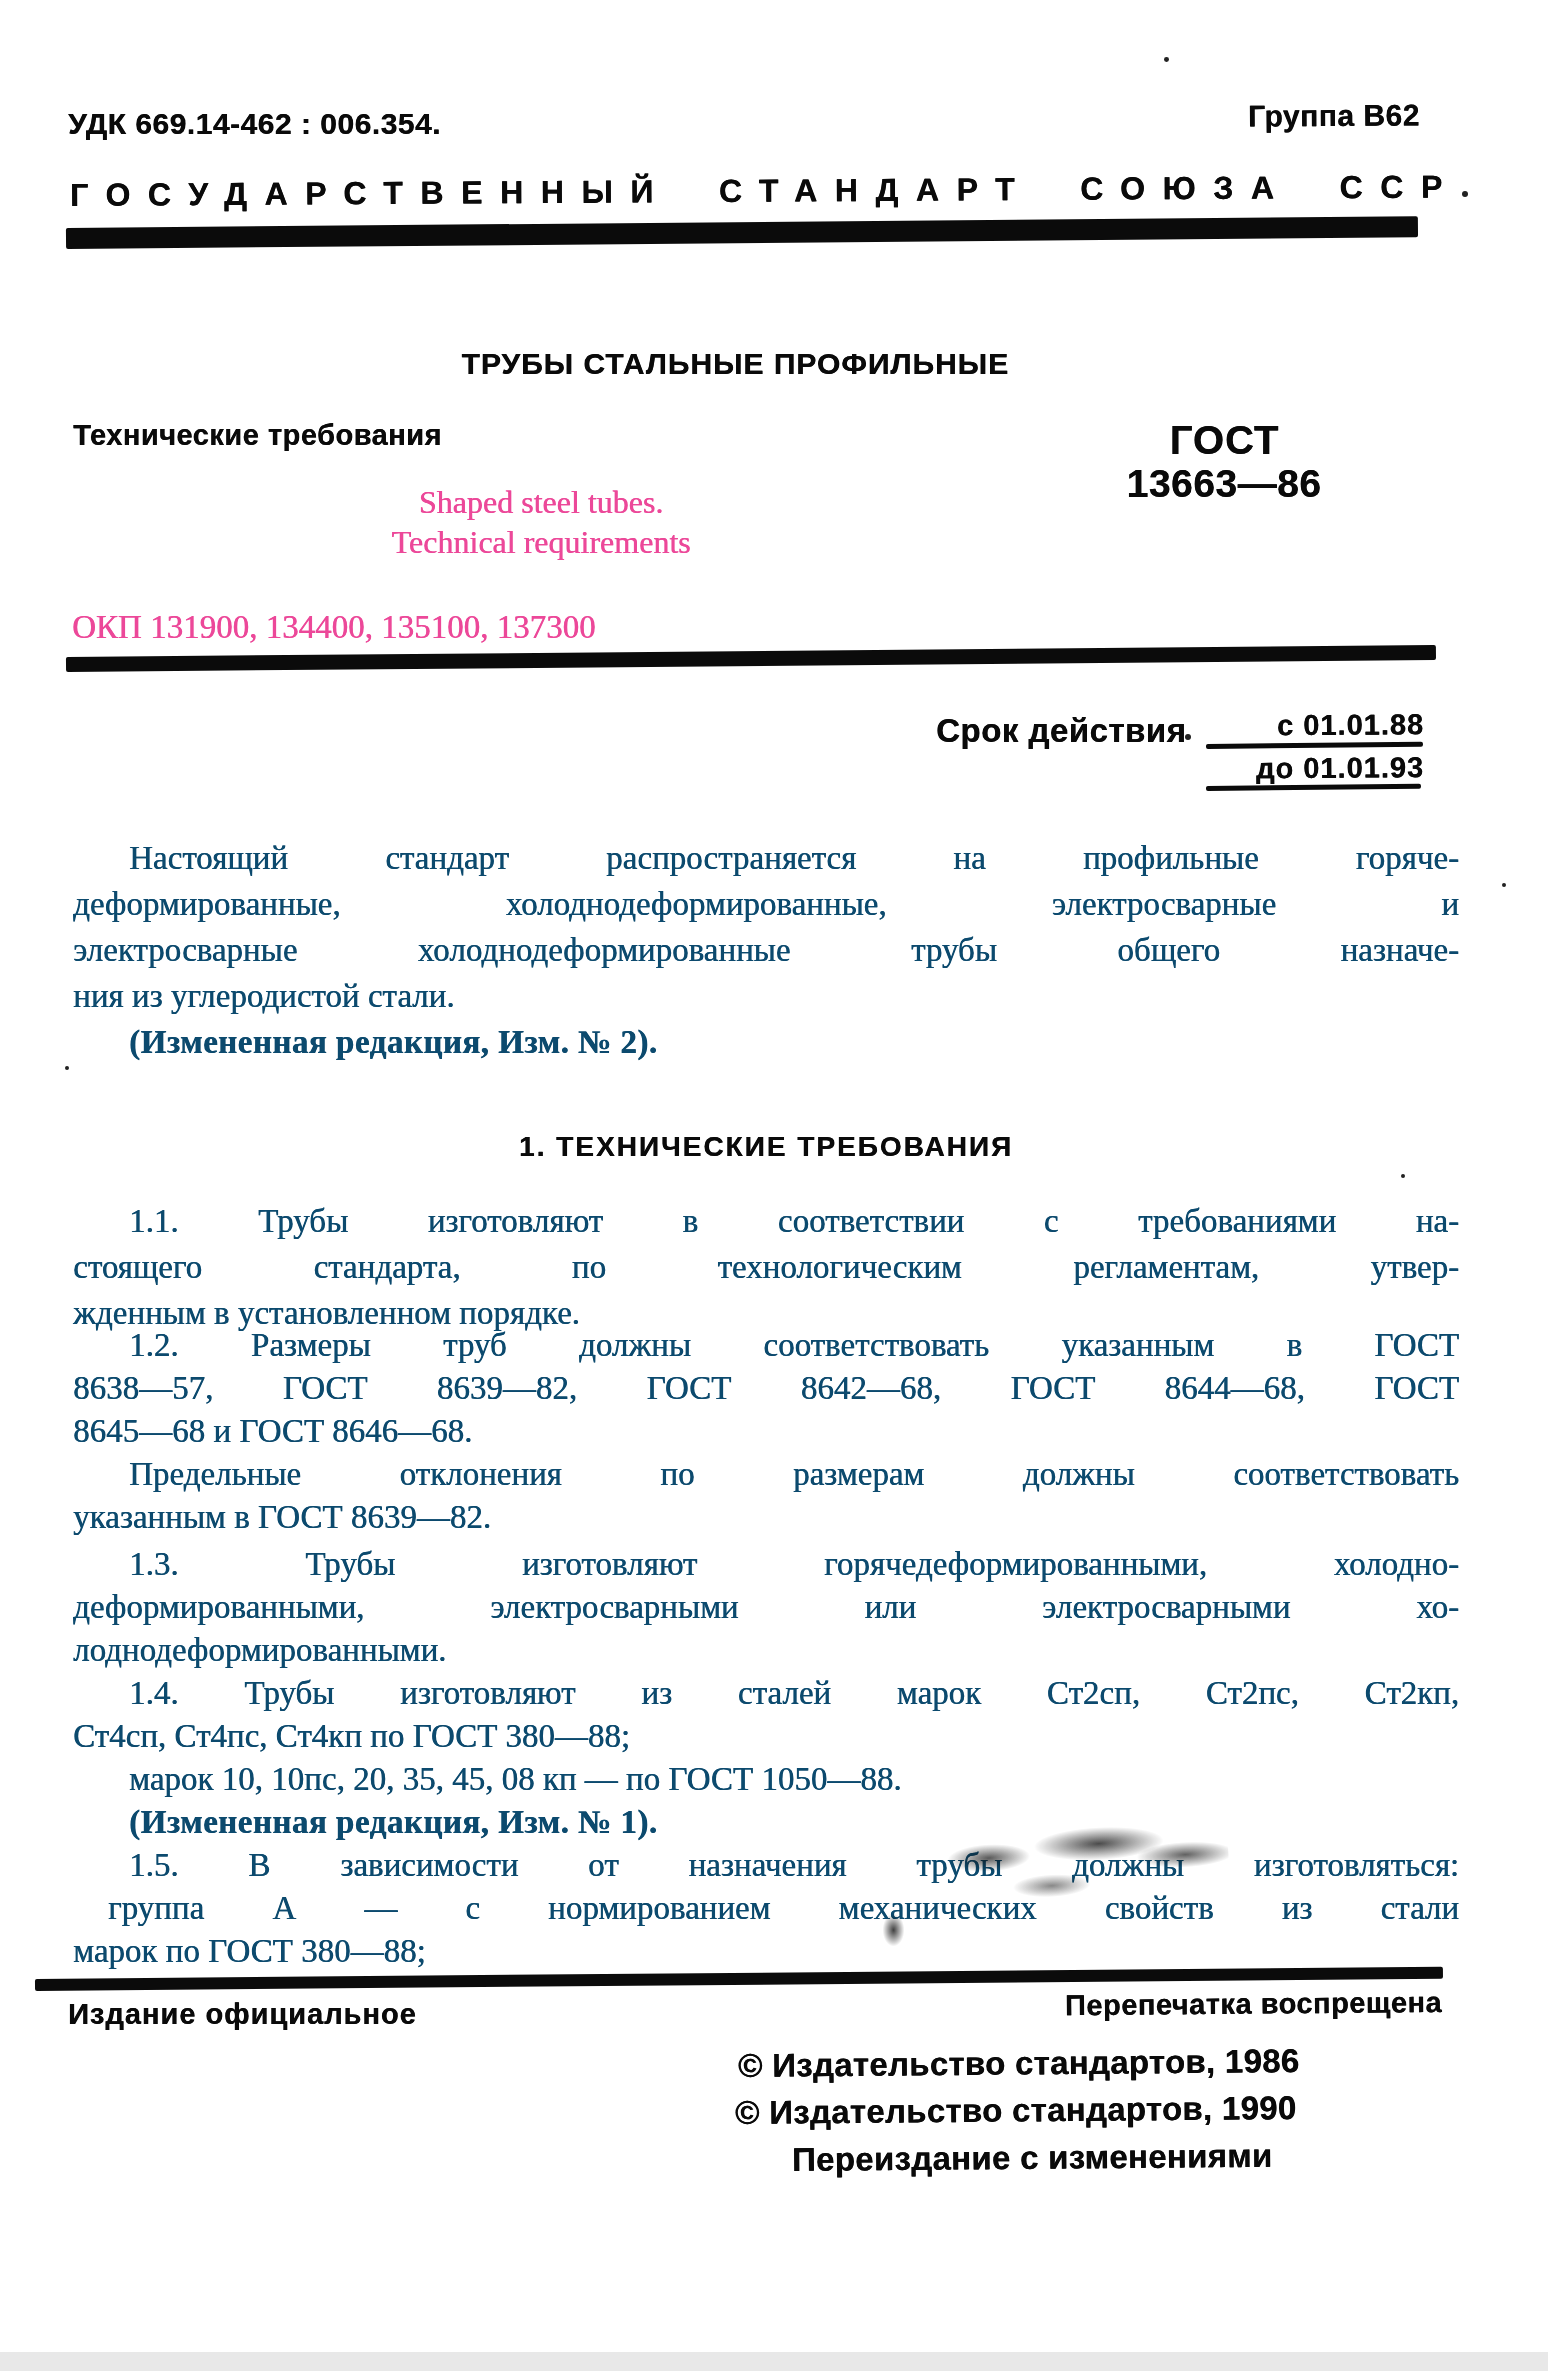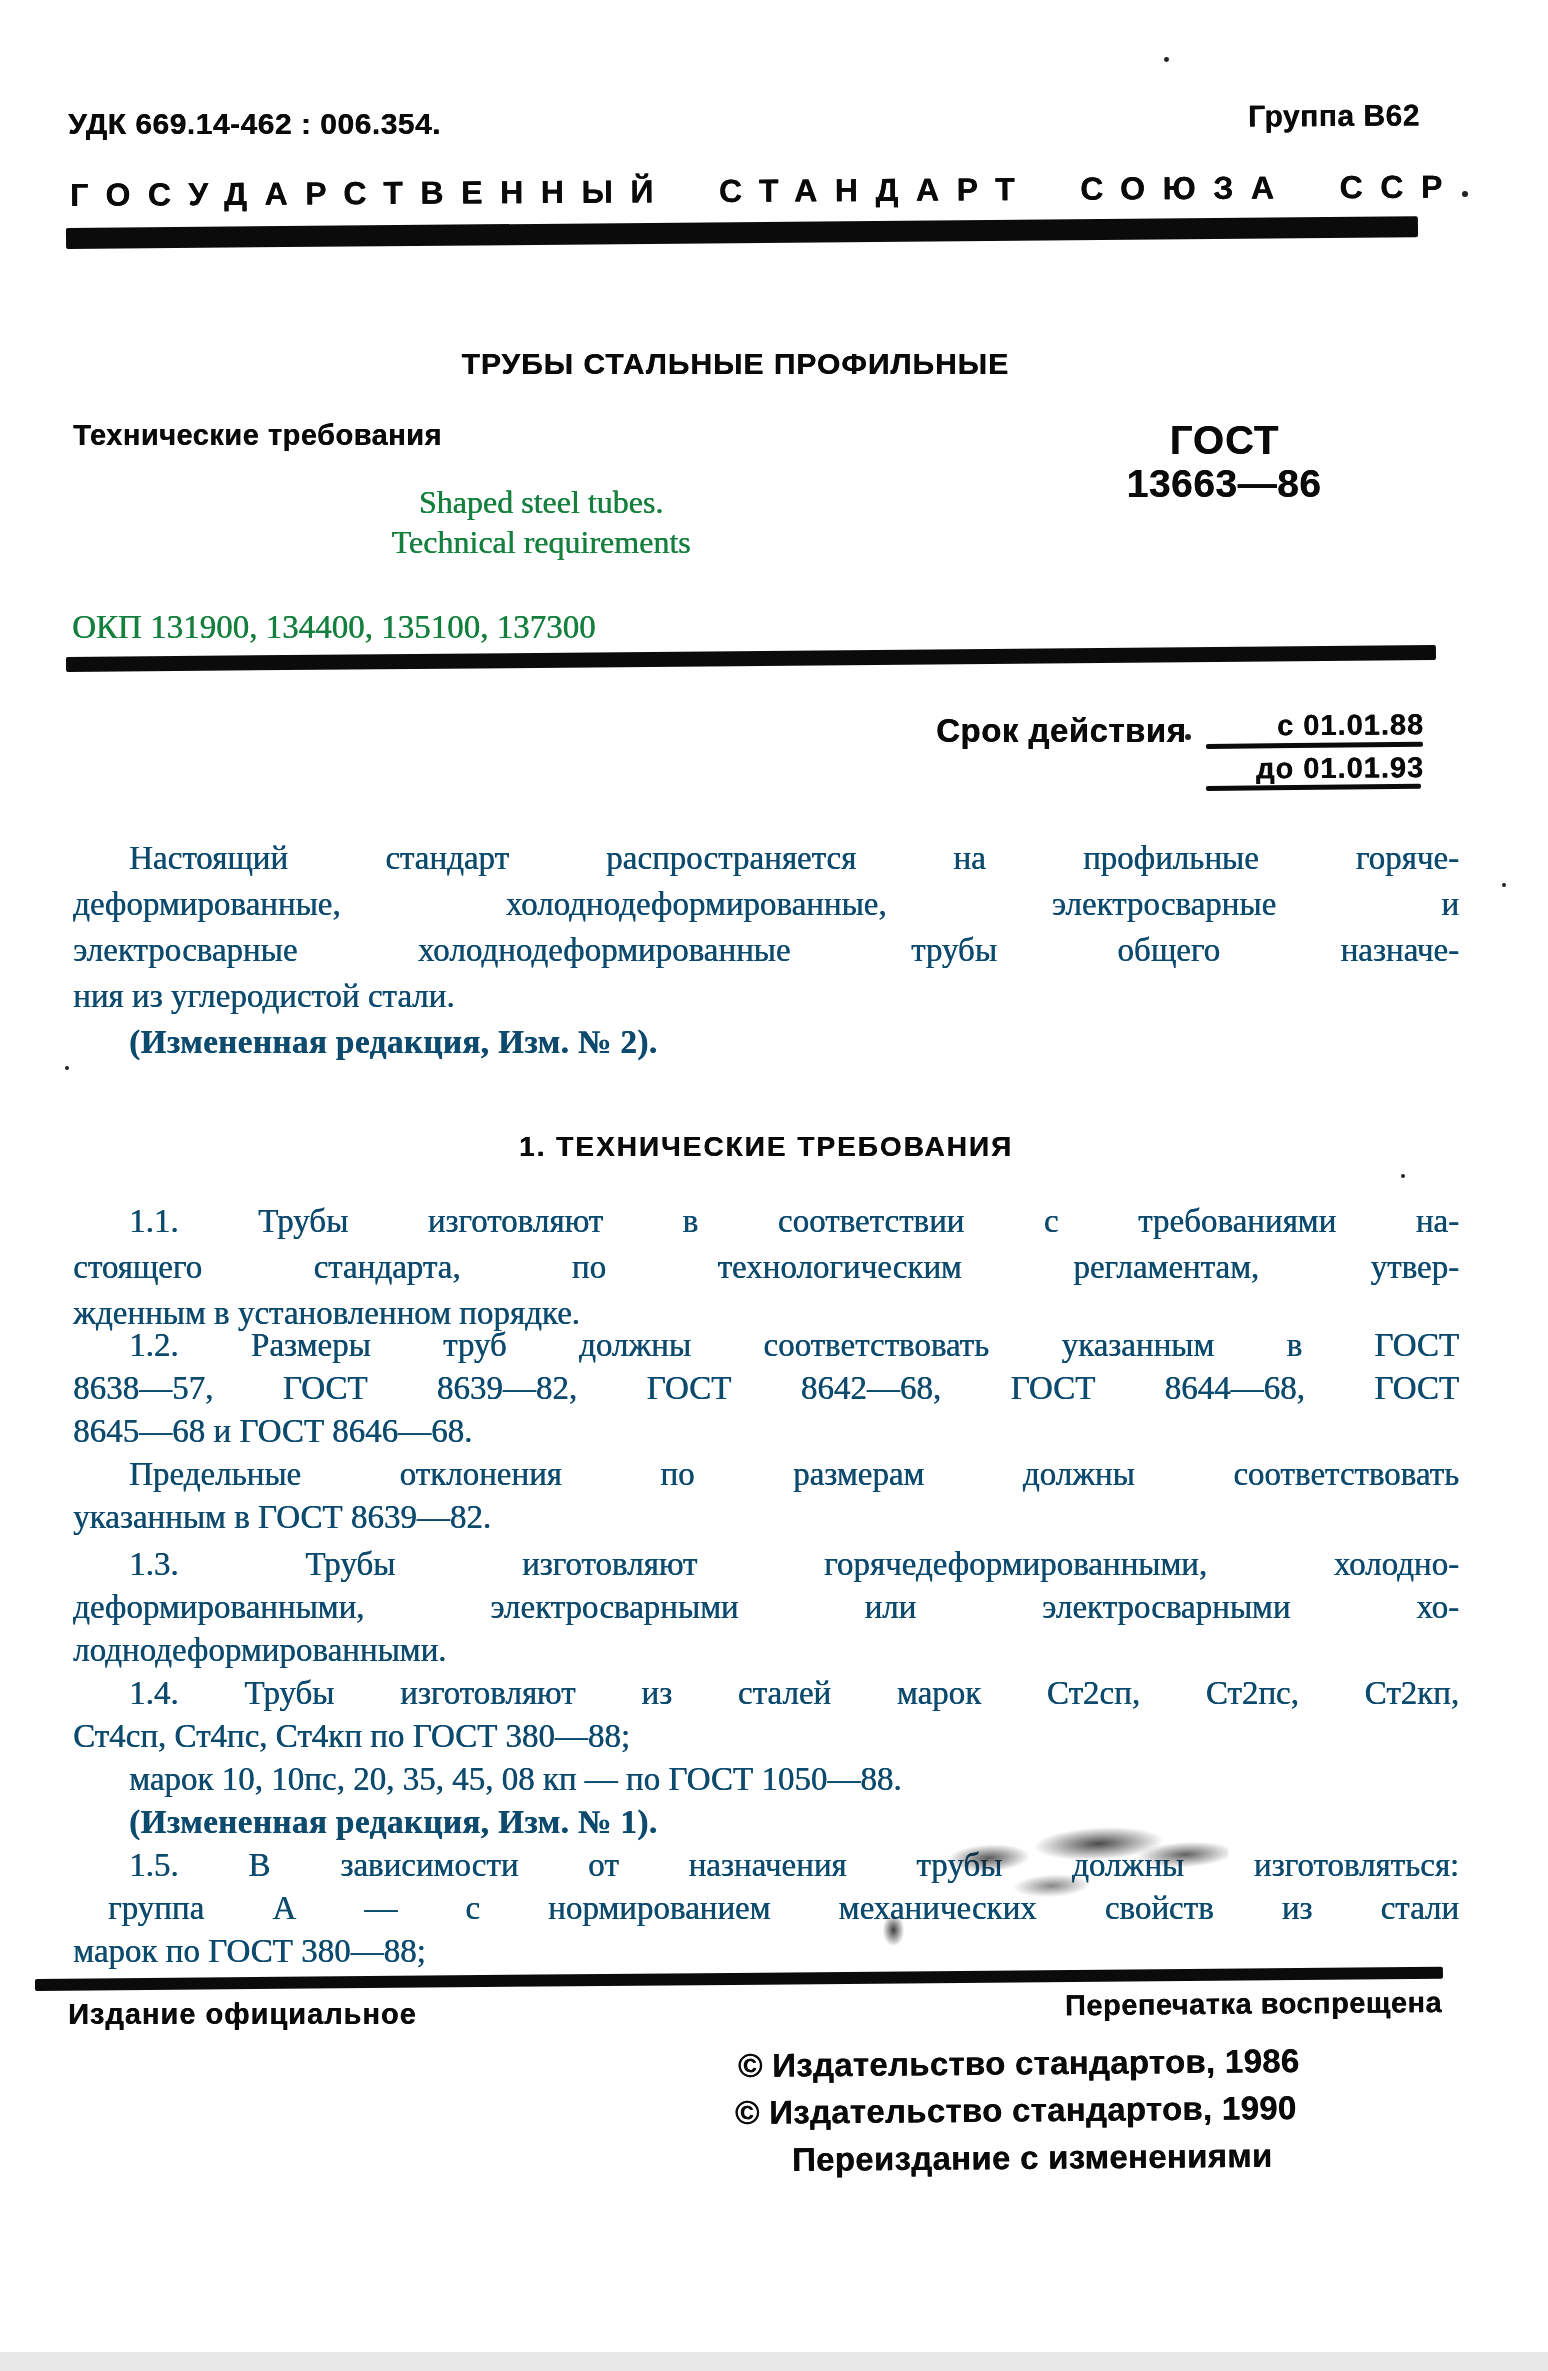--- a/index.html
+++ b/index.html
@@ -4,21 +4,21 @@
 <style>
   html,body{margin:0;padding:0;background:#e8e8e8;}
   .page{
     position:relative;
     width:1549px;height:2352px;
     background:#ffffff;
     overflow:hidden;
   }
   .abs{position:absolute;}
   .sansb{font-family:"Liberation Sans",sans-serif;font-weight:700;color:#0a0a0a;text-shadow:0.4px 0 0 currentColor;}
-  .serif{font-family:"Liberation Serif",serif;font-weight:400;color:#15803d;text-shadow:0.5px 0 0 currentColor;}
+  .serif{font-family:"Liberation Serif",serif;font-weight:400;color:#ec4899;text-shadow:0.5px 0 0 currentColor;}
   .bar{background:#0b0b0b;transform-origin:0 50%;transform:rotate(-0.5deg);border-radius:2px;}
   .tblock{position:absolute;left:73px;width:1386px;font-family:"Liberation Serif",serif;font-size:33px;color:#0c4a6e;text-shadow:0.5px 0 0 currentColor;}
   .b1 .ln,.b2 .ln{line-height:46px;height:46px;}
   .b3 .ln{line-height:43px;height:43px;}
   .b4 .ln{line-height:43px;height:43px;}
   .ln{white-space:nowrap;}
   .just{white-space:normal;text-align:justify;text-align-last:justify;}
   .ind{text-indent:56px;}
   .ind2{text-indent:35px;}
   .bs{font-weight:700;letter-spacing:0.5px;}

